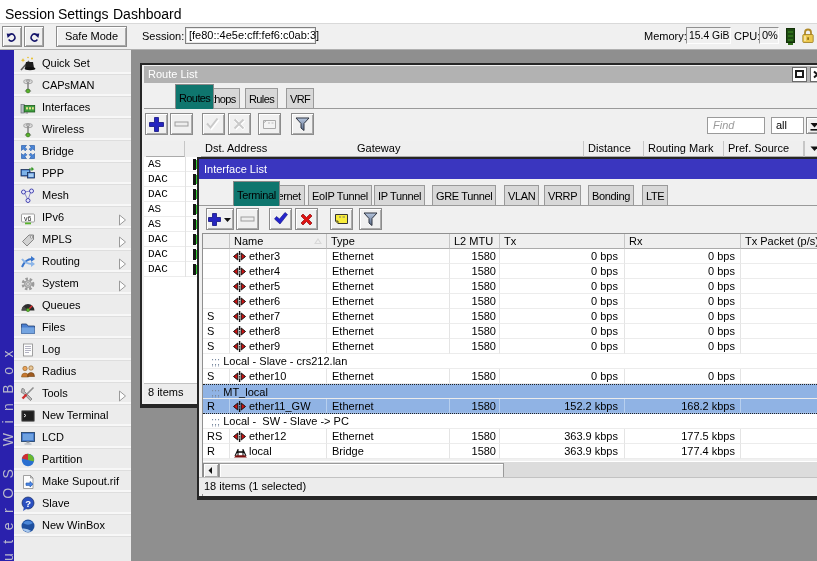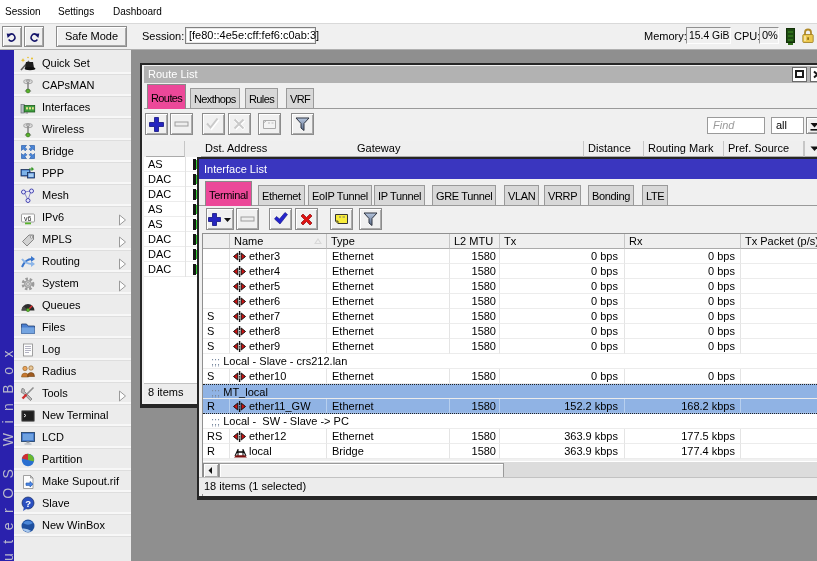--- a/index.html
+++ b/index.html
@@ -2,21 +2,21 @@
 <html><head>
 <meta charset="utf-8">
 <style>
 * { margin:0; padding:0; box-sizing:border-box; }
 html,body { width:817px; height:561px; overflow:hidden; }
 body { font-family:"Liberation Sans", sans-serif; font-size:11px; color:#000; background:#fff; }
 #screen { position:absolute; left:0; top:0; width:817px; height:561px; overflow:hidden; background:#fff; }
 
 
 #menubar { position:absolute; left:0; top:0; width:817px; height:23px; background:#fff; }
-#menubar span { position:absolute; top:6px; font-size:10px; }
+#menubar span { position:absolute; top:6px; font-size:14px; }
 
 #toolbar { position:absolute; left:0; top:23px; width:817px; height:27px; background:#f0f0f0; border-top:1px solid #d9d9d9; border-bottom:1px solid #b0b0b0; }
 .tbtn { position:absolute; background:#f0f0f0; border:1px solid #8c8c8c; box-shadow:inset 1px 1px 0 #fff, inset -1px -1px 0 #a8a8a8; }
 #safemode { left:56px; top:2px; width:71px; height:21px; text-align:center; line-height:19px; }
 #undo { left:2px; top:2px; width:20px; height:21px; padding:2px 0 0 1px; }
 #redo { left:24px; top:2px; width:20px; height:21px; padding:2px 0 0 1px; }
 #sesslab { position:absolute; left:142px; top:6px; }
 #sessfield { position:absolute; left:185px; top:3px; width:131px; height:17px; background:#fff; border:1px solid #808080; box-shadow:0 0 0 1px #e8e8e8 inset; line-height:15px; padding-left:3px; }
 #memlab { position:absolute; left:644px; top:6px; }
 #memfield { position:absolute; left:686px; top:3px; width:45px; white-space:nowrap; height:17px; border:1px solid; border-color:#909090 #fdfdfd #fdfdfd #909090; background:#f0f0f0; line-height:15px; padding-left:2px; font-size:10.4px; }
@@ -41,34 +41,34 @@
 .win { position:absolute; background:#f0f0f0; border:solid #262626; }
 #routewin { border-width:2px 1px 4px 2px; padding:1px 2px 2px 2px; }
 #ifwin { border-width:2px 1px 4px 2px; padding:0; }
 .titlebar { height:17px; color:#fff; line-height:17px; padding-left:4px; position:relative; }
 .titlebar.active { background:#3a36bf; }
 .titlebar.inactive { background:#b2b2b2; }
 .tbbtn { position:absolute; top:1px; width:15px; height:15px; background:#fff; border:1px solid #6a6a6a; }
 
 .tabs { position:relative; height:26px; }
 .tab { position:absolute; bottom:0; background:#d8d8d8; border:1px solid #9a9a9a; border-bottom:none; height:21px; line-height:20px; padding:0 3px; white-space:nowrap; letter-spacing:-0.35px; }
-.tab.activetab { background:#ec4899; height:25px; line-height:26px; z-index:2; border-color:#8a8a8a; }
+.tab.activetab { background:#0f766e; height:25px; line-height:26px; z-index:2; border-color:#8a8a8a;margin-left:28px; }
 .tabline { position:absolute; bottom:0; left:0; right:0; height:1px; background:#9a9a9a; }
 
 .btn { position:absolute; width:23px; height:22px; background:#f0f0f0; border:1px solid #8c8c8c; box-shadow:inset 1px 1px 0 #fff, inset -1px -1px 0 #ababab; }
 
 .thead { position:absolute; height:16px; background:#efefef; }
 .th { position:absolute; top:0; height:16px; line-height:15px; padding-left:4px; border-right:1px solid #c6c6c6; border-bottom:1px solid #ababab; background:#efefef; }
 .sorttri { position:absolute; width:0; height:0; border-left:4px solid transparent; border-right:4px solid transparent; border-bottom:6px solid #d8d8d8; }
 .sorttri:after { content:""; position:absolute; left:-2px; top:2px; border-left:2px solid transparent; border-right:2px solid transparent; border-bottom:3px solid #efefef; }
 #findbox { position:absolute; left:563px; top:8px; width:58px; height:17px; background:#fff; border:1px solid #9a9a9a; color:#9a9a9a; font-style:italic; line-height:15px; padding-left:5px; }
 #allbox { position:absolute; left:627px; top:8px; width:33px; height:17px; background:#fff; border:1px solid #9a9a9a; line-height:15px; padding-left:4px; }
 #allbtn { position:absolute; left:662px; top:8px; width:16px; height:17px; background:#f0f0f0; border:1px solid #8c8c8c; box-shadow:inset 1px 1px 0 #fff, inset -1px -1px 0 #ababab; padding:2px 0 0 2px; }
 .rrow { position:relative; height:15px; line-height:14px; border-bottom:1px solid #ececec; background:#fff; }
-.rrow .fl { position:absolute; left:4px; top:0; }
+.rrow .fl { position:absolute; left:4px; top:0;font-family:Liberation Mono, monospace; }
 .rrow .dsep { position:absolute; left:41px; top:0; width:1px; height:15px; background:#e2e2e2; }
 .rrow .ric { position:absolute; left:49px; top:2px; width:5px; height:11px; overflow:hidden; }
 #rstatus { position:absolute; left:0; top:242px; width:681px; height:19px; background:#ececec; border-top:1px solid #c2c2c2; line-height:17px; padding-left:4px; }
 #rfill { position:absolute; left:0; top:136px; width:681px; height:106px; background:#fff; }
 
 .irow { display:flex; height:15px; line-height:14px; background:#fff; }
 .irow > div { border-right:1px solid #e4e4e4; border-bottom:1px solid #ececec; overflow:hidden; white-space:nowrap; }
 .irow > div:last-child { border-right:none; }
 .ic0 { width:27px; padding-left:4px; }
 .ic1 { width:97px; position:relative; padding-left:19px; }

